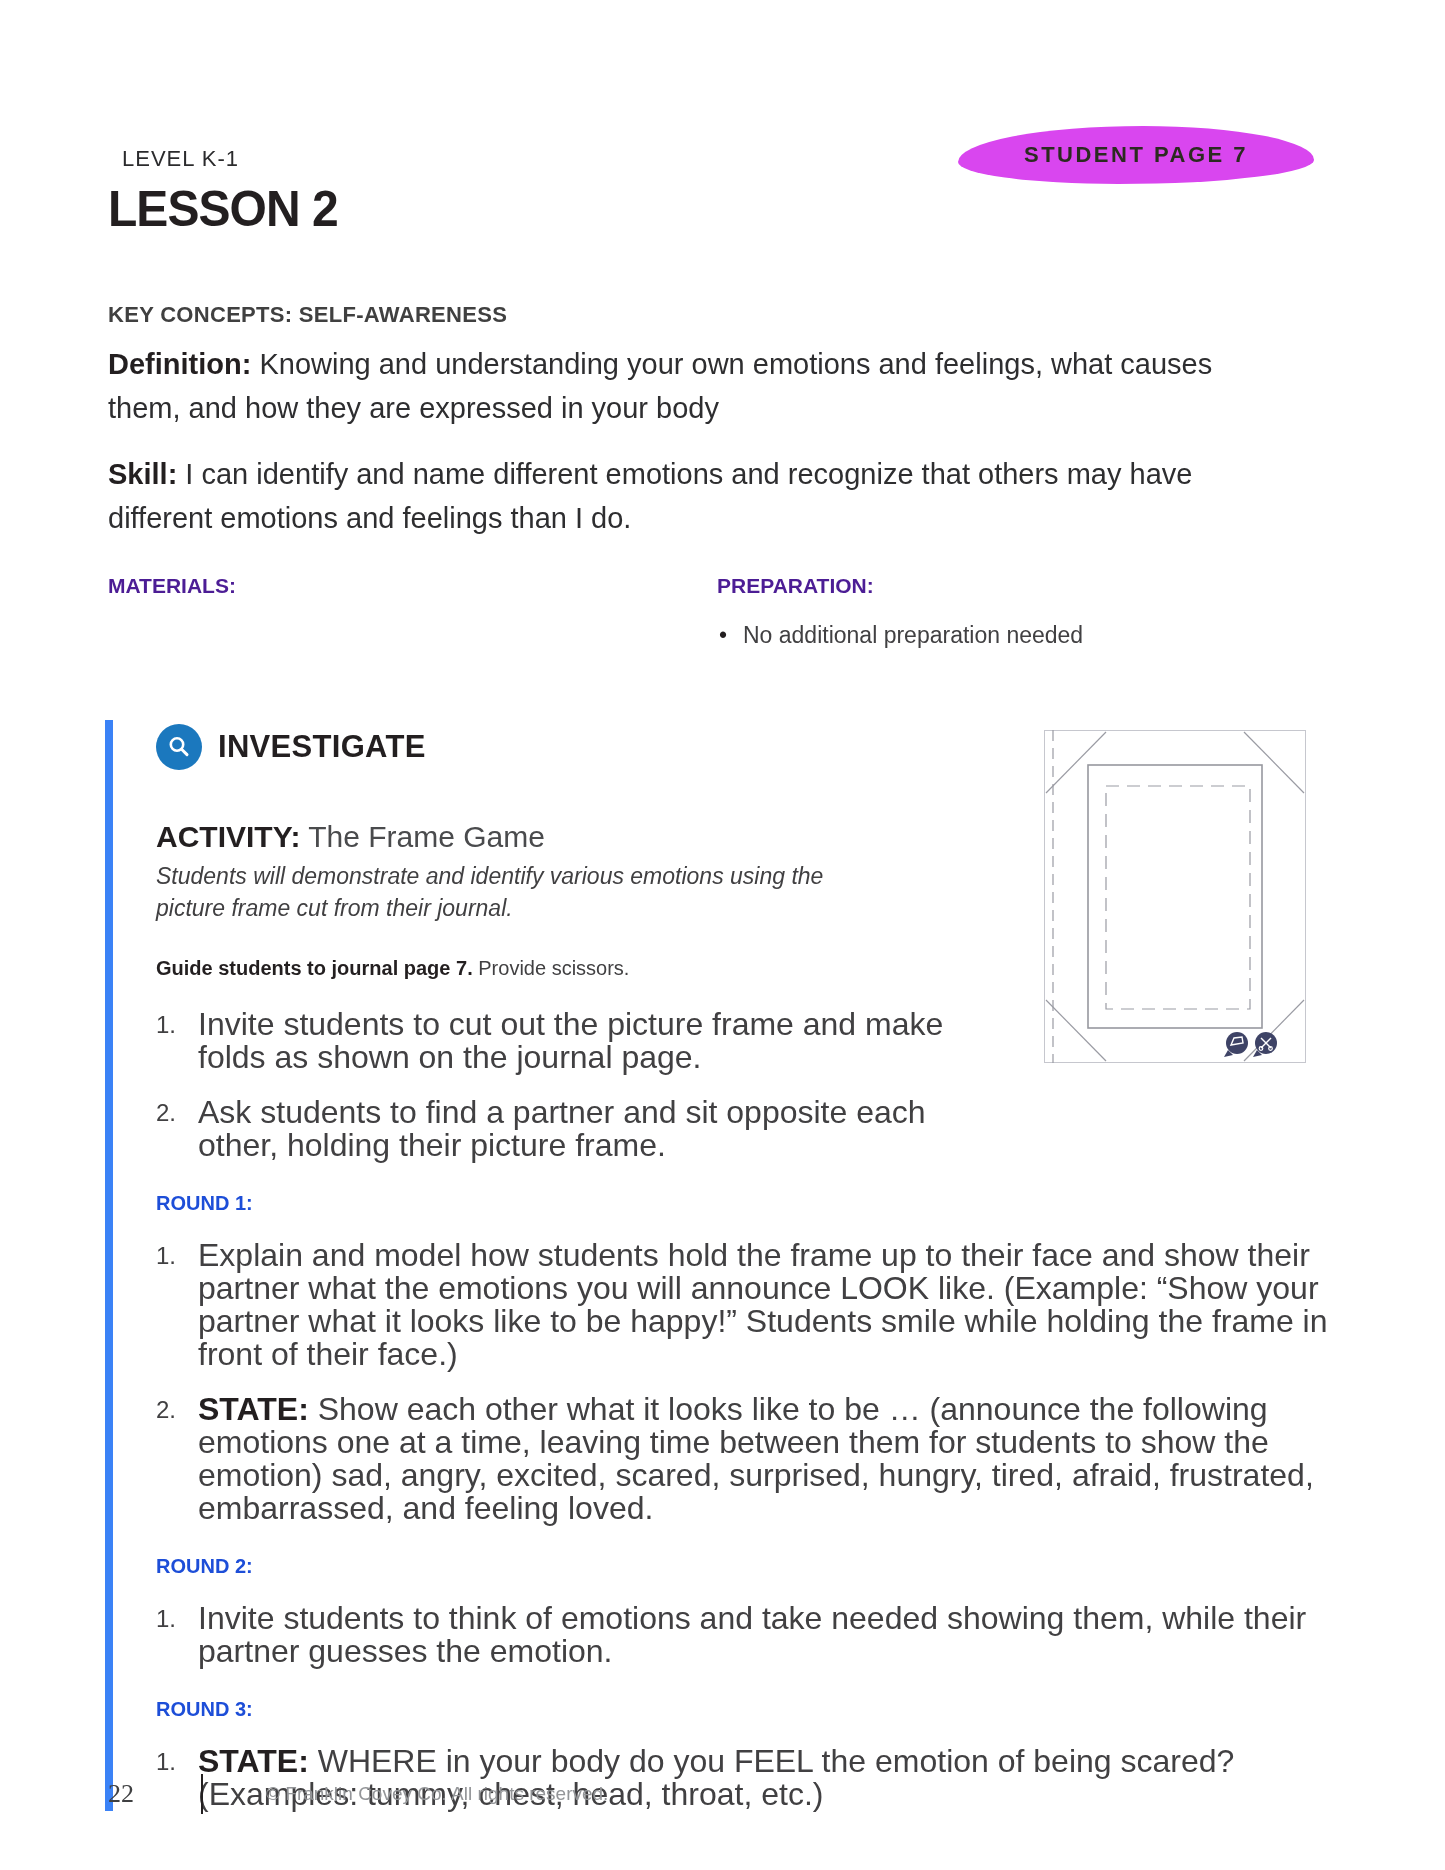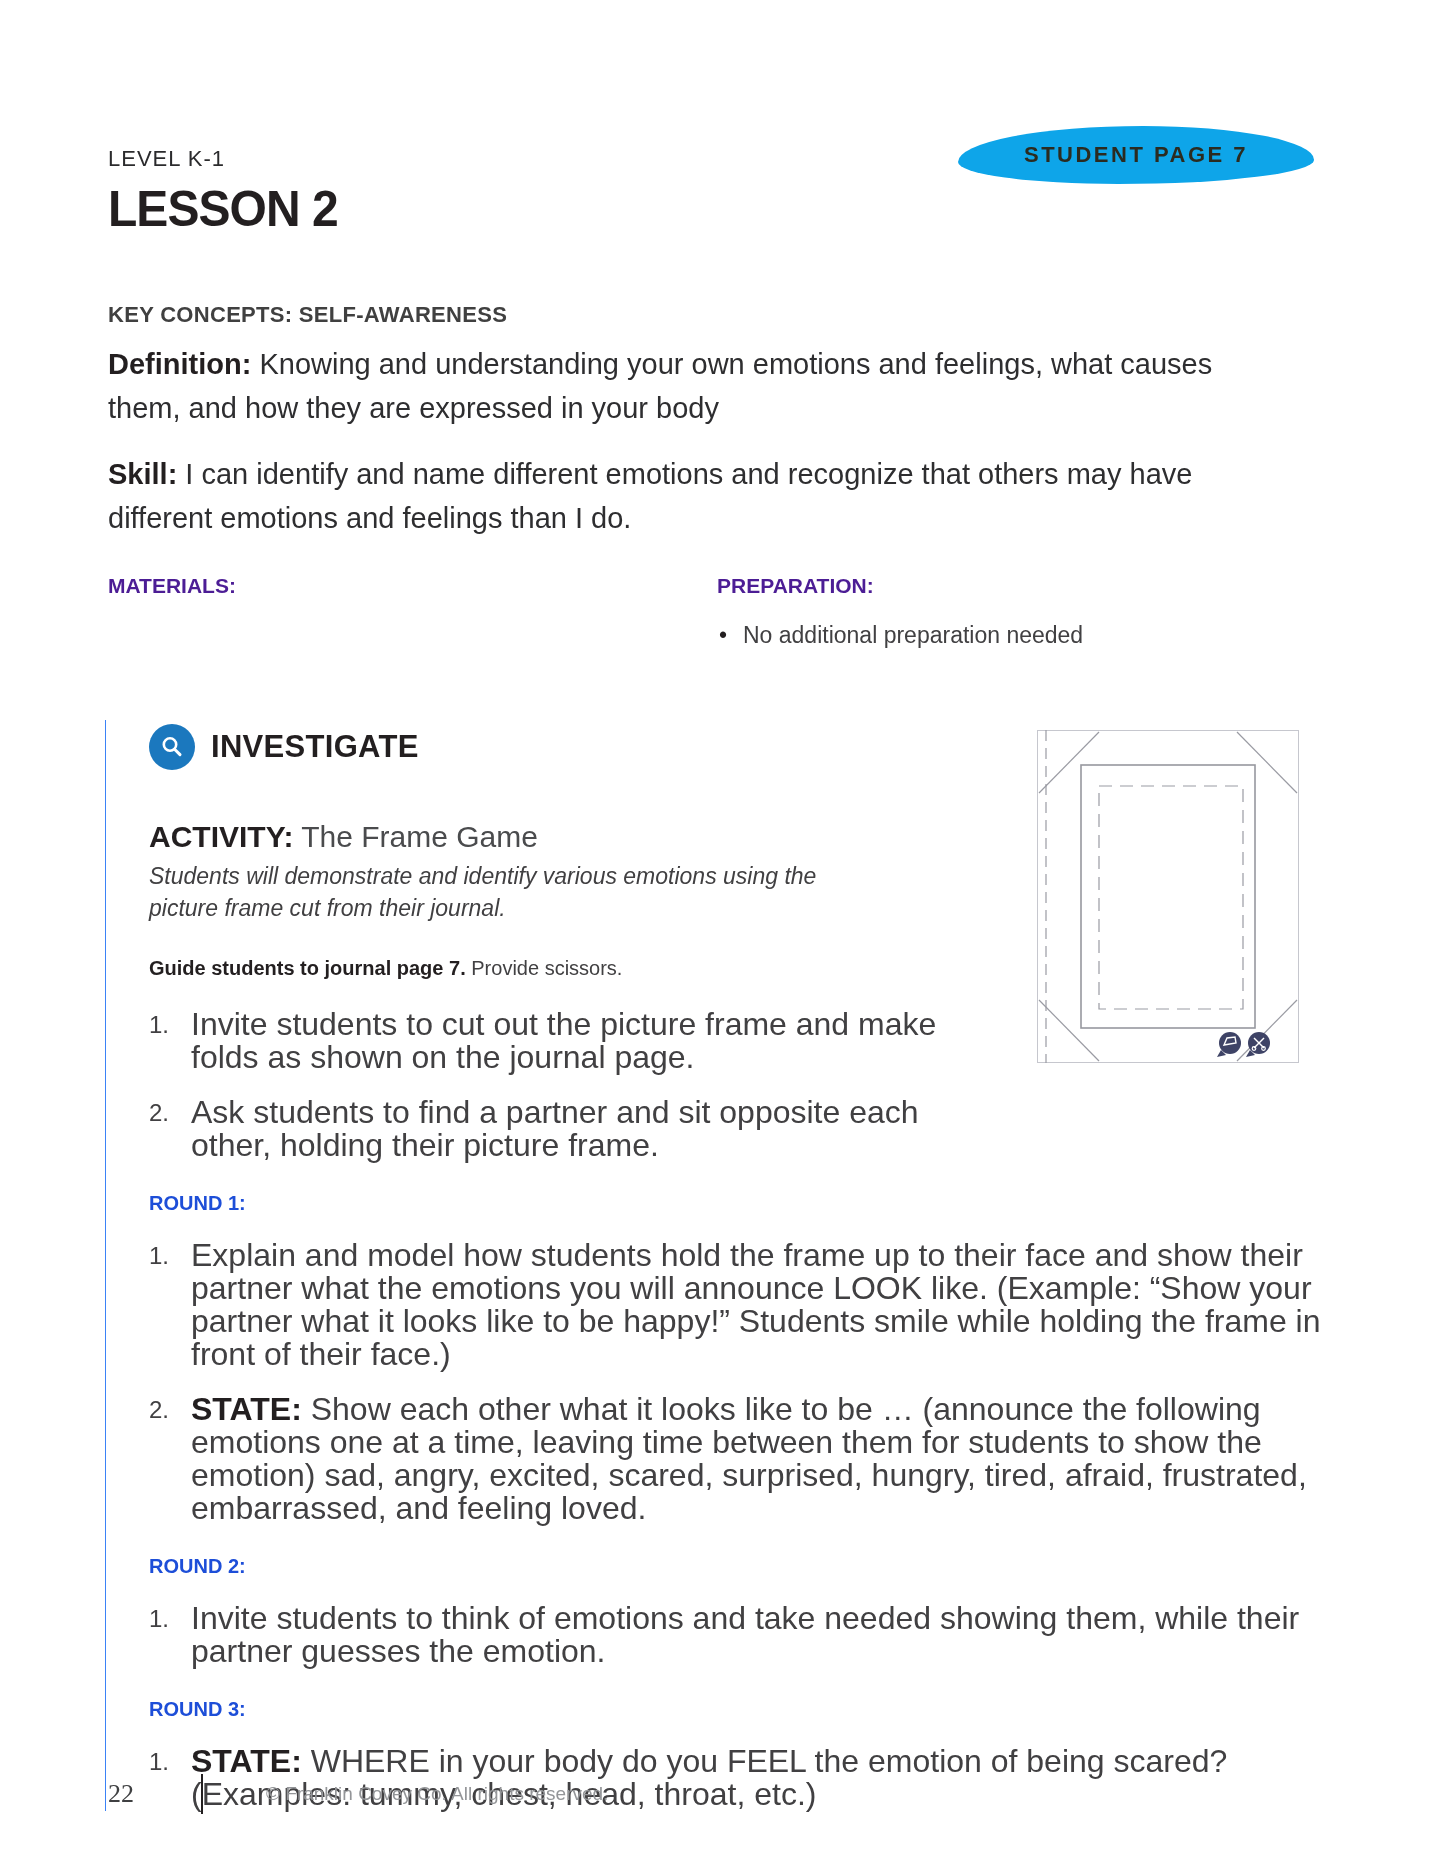--- a/index.html
+++ b/index.html
@@ -5,47 +5,47 @@
   * { margin:0; padding:0; box-sizing:border-box; }
   html,body { background:#ffffff; }
   body { font-family:"Liberation Sans", sans-serif; color:#414042; }
   .page {
     position:relative; width:1445px; height:1870px; background:#fff;
     overflow:hidden;
   }
   .content { padding:146px 90px 0 108px; }
 
   
-  .level { font-size:22px; letter-spacing:1px; color:#2b2b2d; font-weight:400; }
+  .level { font-size:22px; letter-spacing:1px; color:#2b2b2d; font-weight:400;margin-left:14px; }
   .lesson-title { font-size:50px; font-weight:900; color:#231F20; letter-spacing:-1px;
     margin-top:8px; transform:scaleX(.96); transform-origin:left; }
   .badge {
     position:absolute; left:958px; top:126px; width:356px; height:58px;
-    background:#0ea5e9; display:flex; align-items:center; justify-content:center;
+    background:#d946ef; display:flex; align-items:center; justify-content:center;
     border-radius:52% 48% 55% 45% / 62% 58% 42% 38%;
   }
   .badge span { font-size:22px; font-weight:700; letter-spacing:2.5px; color:#2b2b20; }
 
   
   .key-concepts { margin-top:64px; font-size:22px; font-weight:700; color:#404040; letter-spacing:.3px; }
   .lead-par { margin-top:14px; font-size:29px; line-height:44px; color:#2e2e30; max-width:1125px; font-weight:400; }
   .lead-par b { font-weight:700; color:#231F20; }
   .skill-par { margin-top:22px; }
 
   
   .mp-row { display:flex; margin-top:34px; }
   .mp-col-left { width:609px; }
   .mp-head { font-size:21px; font-weight:700; color:#4c1d95; }
   ul.dots { list-style:none; margin-top:22px; }
   ul.dots li { position:relative; padding-left:26px; font-size:23px; line-height:30px; margin-bottom:14px; color:#414042; }
   ul.dots li::before { content:"•"; position:absolute; left:2px; top:0; color:#231F20; font-size:23px; }
 
   
   .investigate { position:relative; margin-left:-3px; margin-top:56px;
-    border-left:1px solid #3b82f6; padding:4px 0 0 43px; min-height:975px; }
+    border-left:8px solid #3b82f6; padding:4px 0 0 43px; min-height:975px; }
   .inv-header { display:flex; align-items:center; gap:16px; }
   .inv-circle { width:46px; height:46px; border-radius:50%; background:#1B78BE;
     display:flex; align-items:center; justify-content:center; flex:0 0 auto; }
   .inv-label { font-size:31px; font-weight:800; color:#231F20; letter-spacing:.3px; }
 
   .activity-line { margin-top:50px; font-size:30px; }
   .activity-line b { font-weight:800; color:#231F20; }
   .activity-line span.t { font-weight:400; color:#4a4b4d; }
   .activity-sub { margin-top:6px; font-style:italic; font-size:23px; line-height:32px; color:#414042; max-width:735px; }
 

